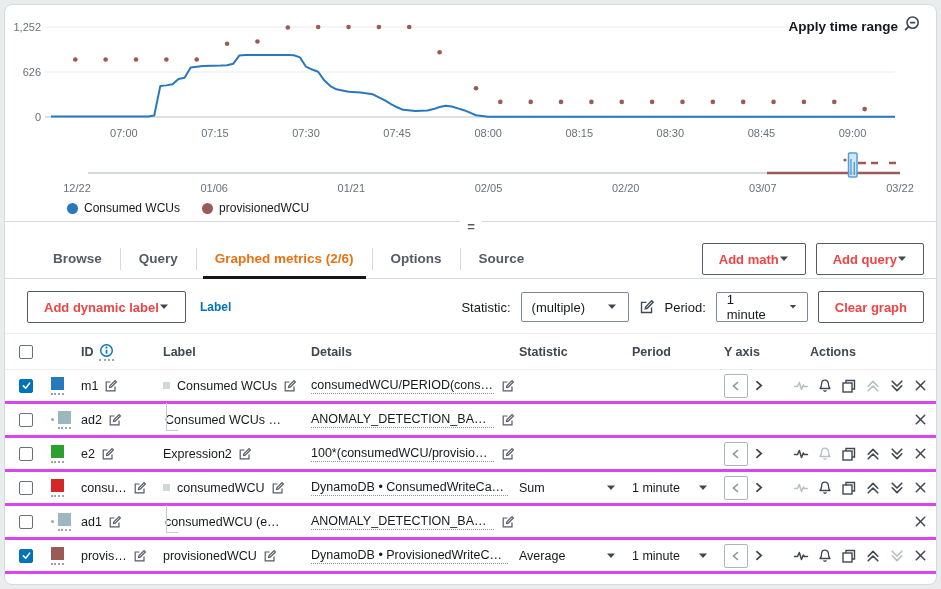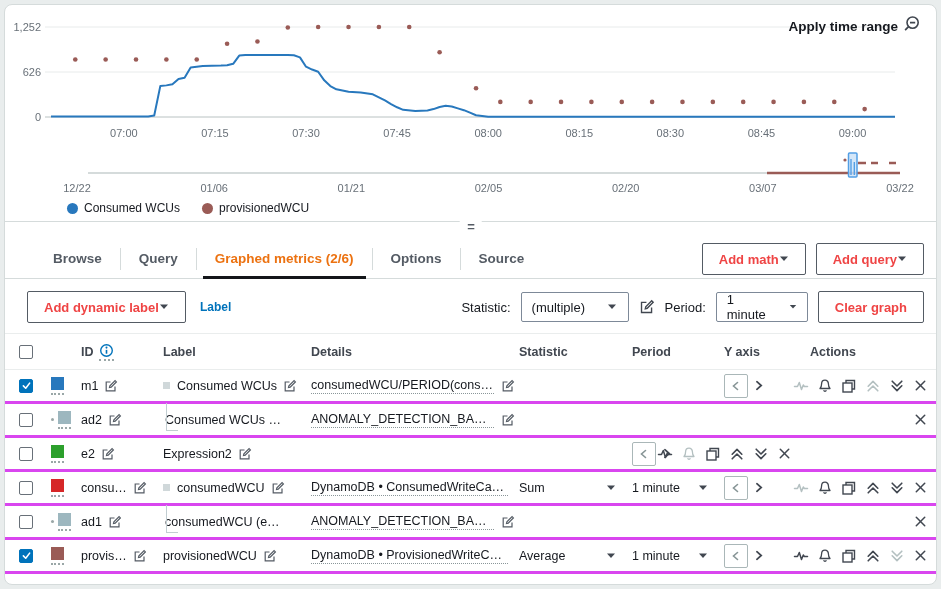--- a/index.html
+++ b/index.html
@@ -415,20 +415,29 @@
         </div>
         <div class="cell ">
           <span class="labeltext">Expression2</span>
           <span style="display:inline-flex">
             <svg width="14" height="14" viewBox="0 0 14 14" fill="none" stroke="#545b64" stroke-width="1.2">
               <path d="M6.5 3 H2.2 V11.8 H11 V7.5"></path>
               <path d="M11.1 1.6 L12.4 2.9 L7.2 8.1 L5.5 8.5 L5.9 6.8 Z"></path>
             </svg>
           </span>
         </div>
+        <div class="cell">
+          <span class="details-link">100*(consumedWCU/provision…</span>
+          <span style="display:inline-flex">
+            <svg width="14" height="14" viewBox="0 0 14 14" fill="none" stroke="#545b64" stroke-width="1.2">
+              <path d="M6.5 3 H2.2 V11.8 H11 V7.5"></path>
+              <path d="M11.1 1.6 L12.4 2.9 L7.2 8.1 L5.5 8.5 L5.9 6.8 Z"></path>
+            </svg>
+          </span>
+        </div>
         <div class="cell"></div>
         <div class="cell"></div>
         <div class="cell">
           <span class="yaxis-box">
             <svg width="12" height="12" viewBox="0 0 12 12" fill="none">
               <path d="M7.5 2.5 L3.5 6 L7.5 9.5" stroke="#879596" stroke-width="1.6" stroke-linecap="round"></path>
             </svg>
           </span>
           <span class="ychev">
             <svg width="13" height="13" viewBox="0 0 12 12" fill="none">

